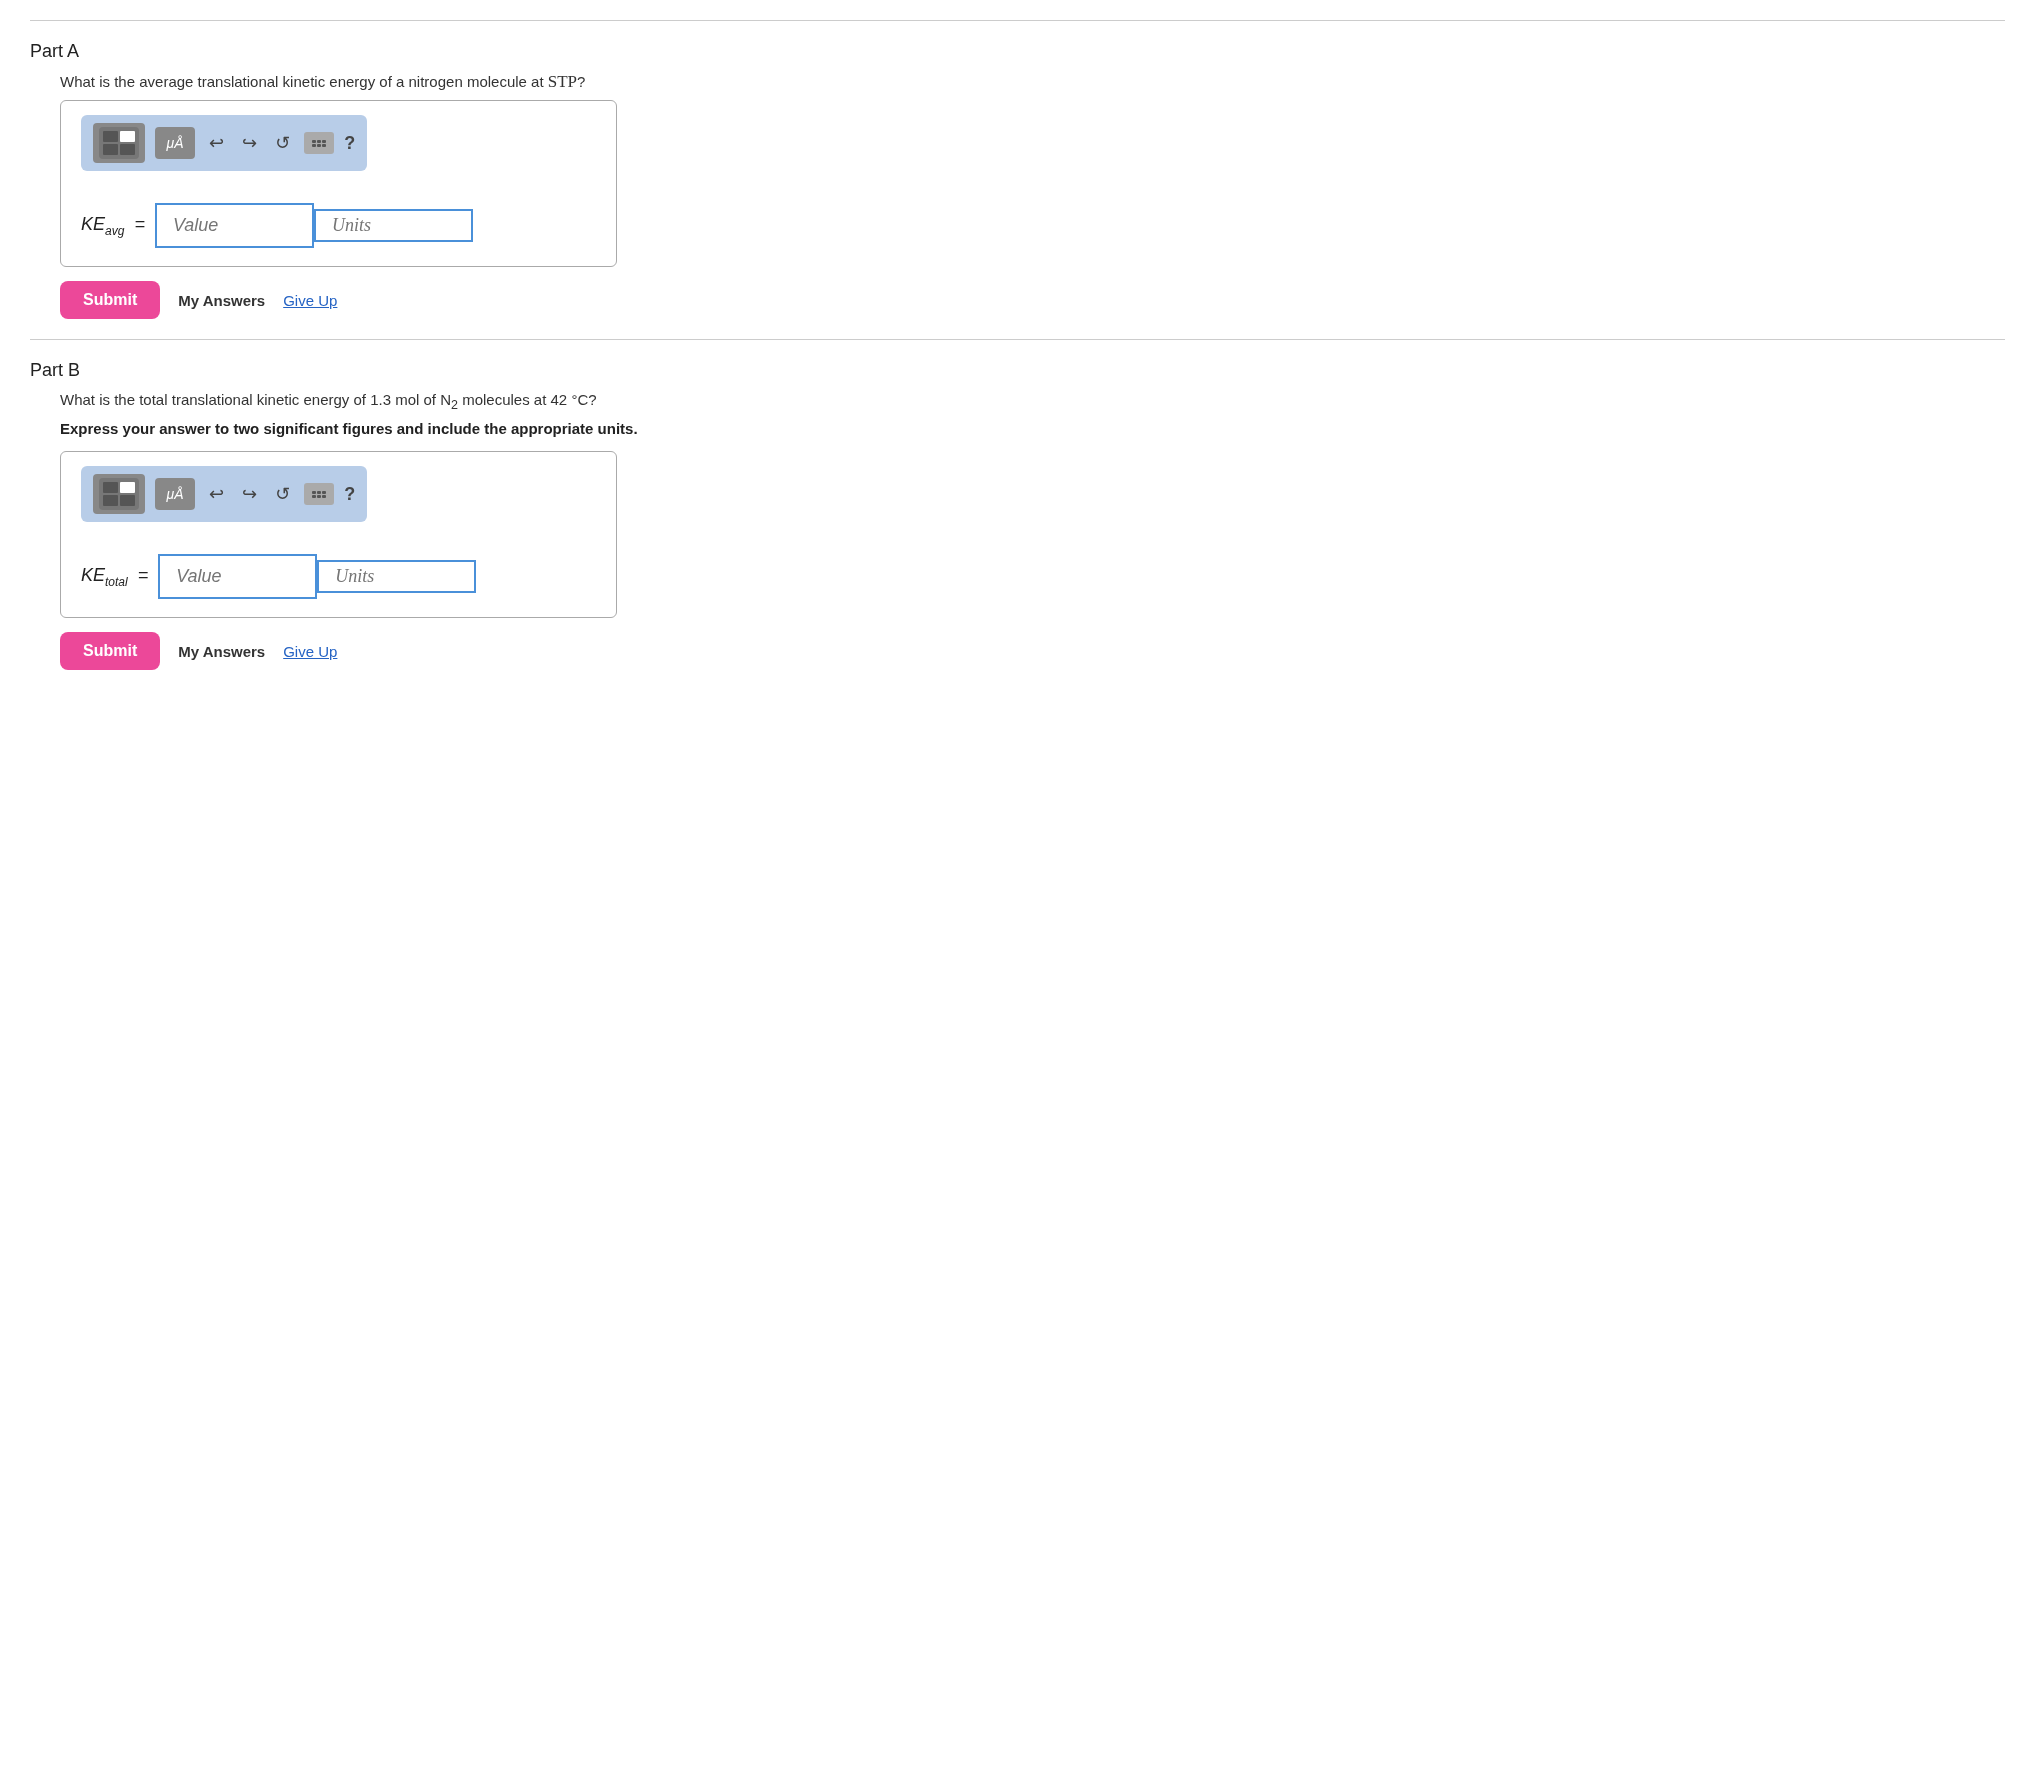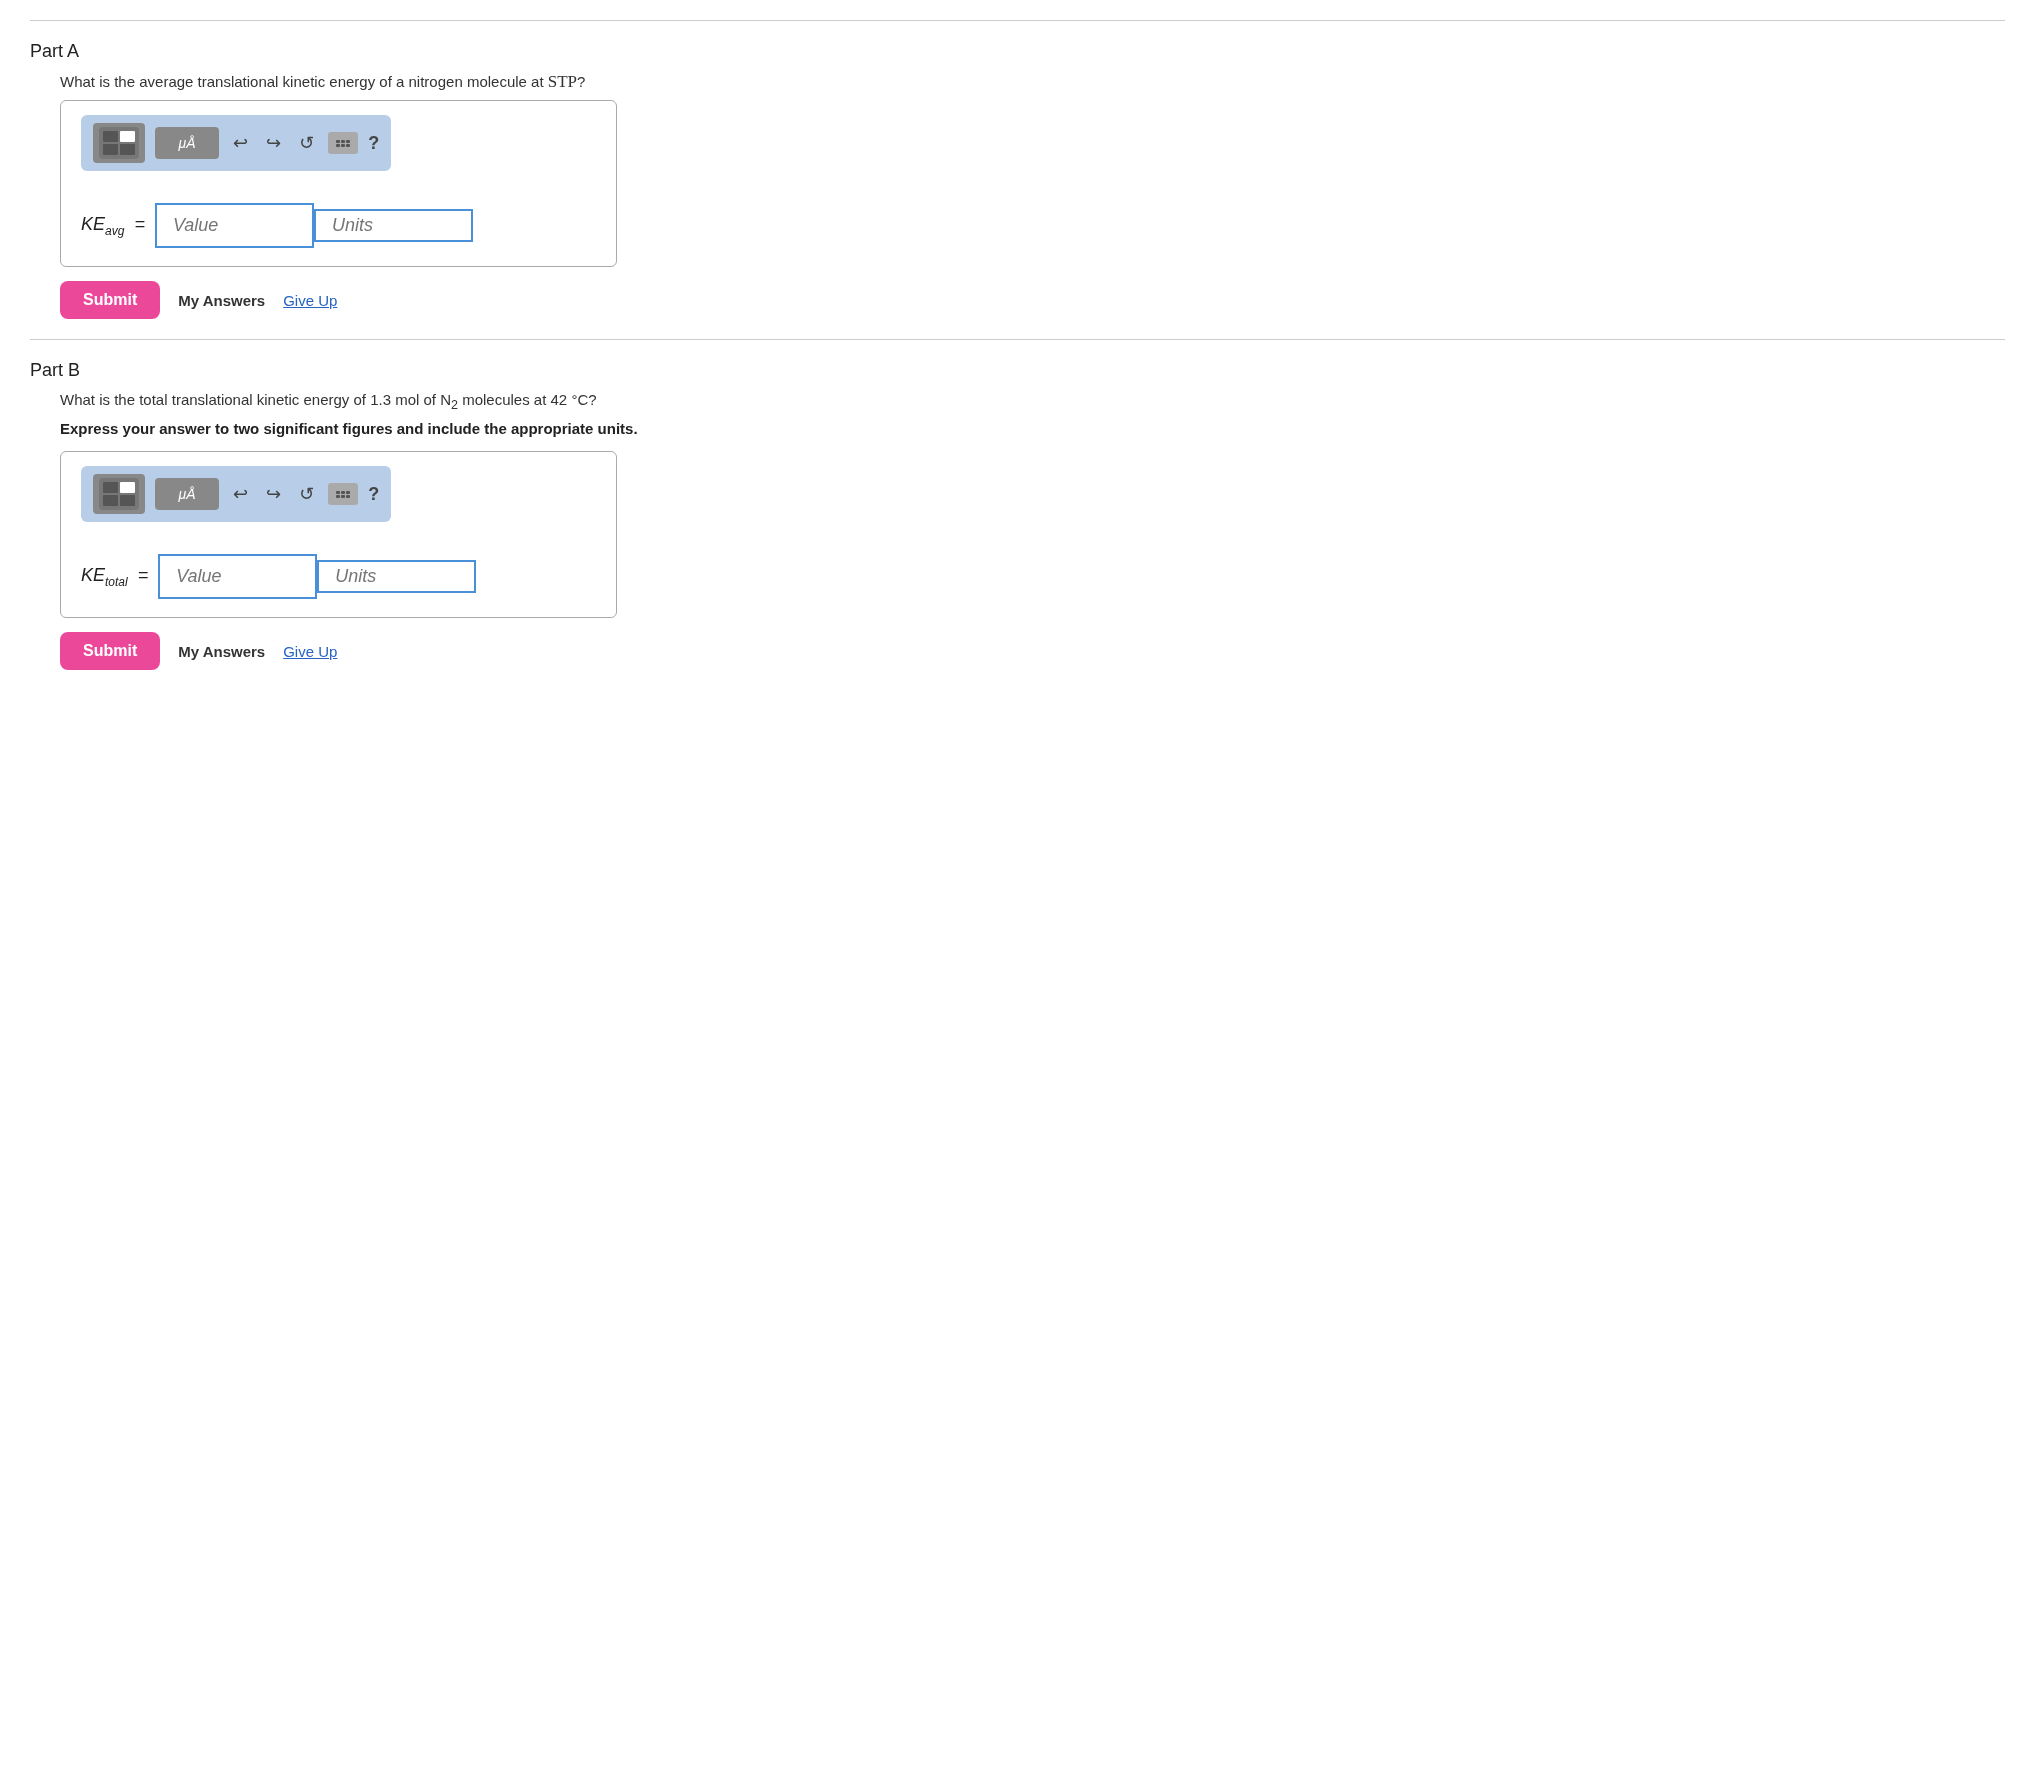--- a/index.html
+++ b/index.html
@@ -75,21 +75,21 @@
     .matrix-cell {
       background: #fff;
       border-radius: 1px;
     }
     .matrix-cell.dark {
       background: #555;
     }
     .toolbar-mu {
       background: #888;
       border-radius: 4px;
-      width: 64px;
+      width: 40px;
       height: 32px;
       display: flex;
       align-items: center;
       justify-content: center;
       color: #fff;
       font-size: 14px;
       font-style: italic;
       cursor: pointer;
       border: none;
     }
@@ -152,20 +152,21 @@
       border: 2px solid #4a90d9;
       border-left: 2px solid #4a90d9;
       border-radius: 0;
       padding: 4px 16px;
       font-size: 18px;
       font-style: italic;
       color: #0f172a;
       width: 159px;
       outline: none;
       background: #fff;
+      font-family: Liberation Serif, serif;
     }
     .action-row {
       display: flex;
       align-items: center;
       gap: 18px;
       margin-top: 14px;
       margin-left: 30px;
     }
     .submit-btn {
       background: #ec4899;

